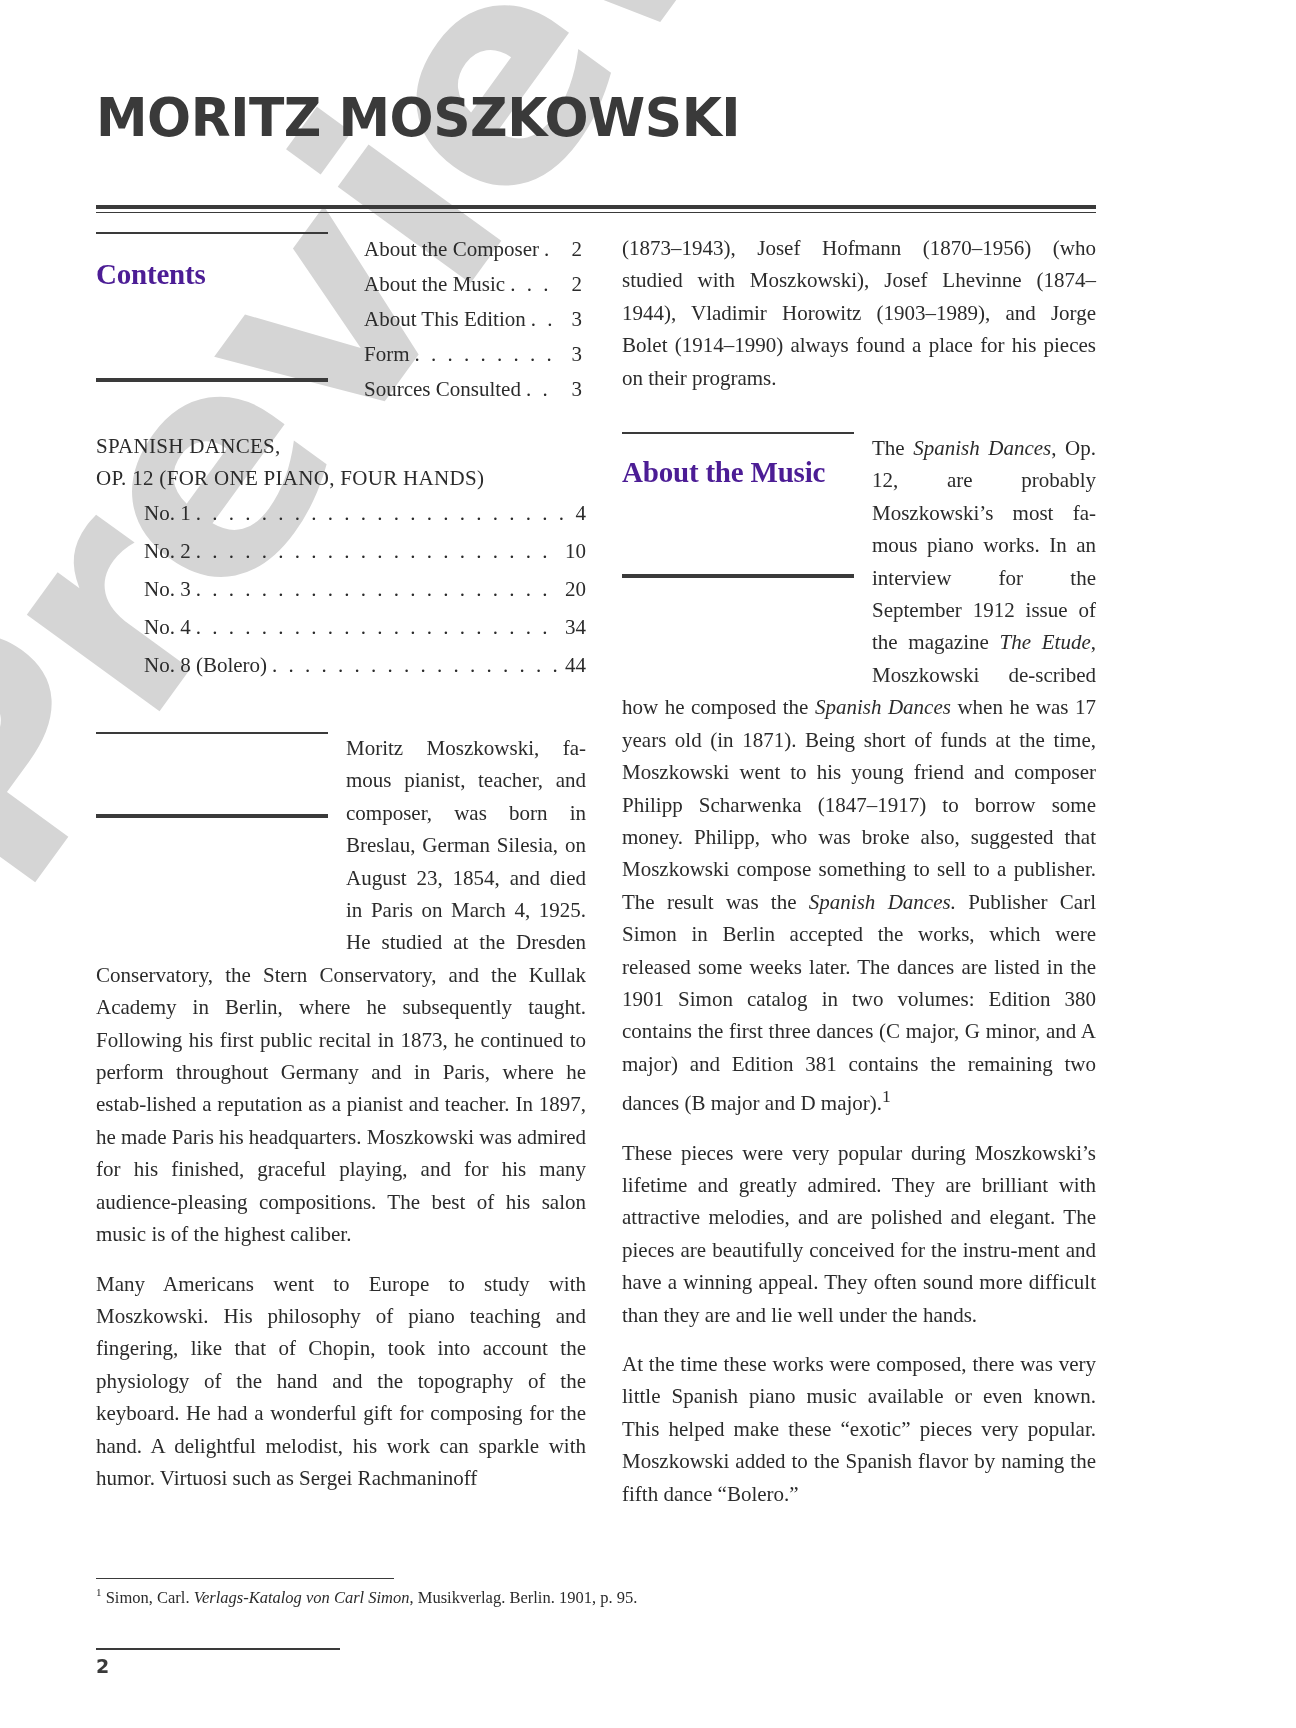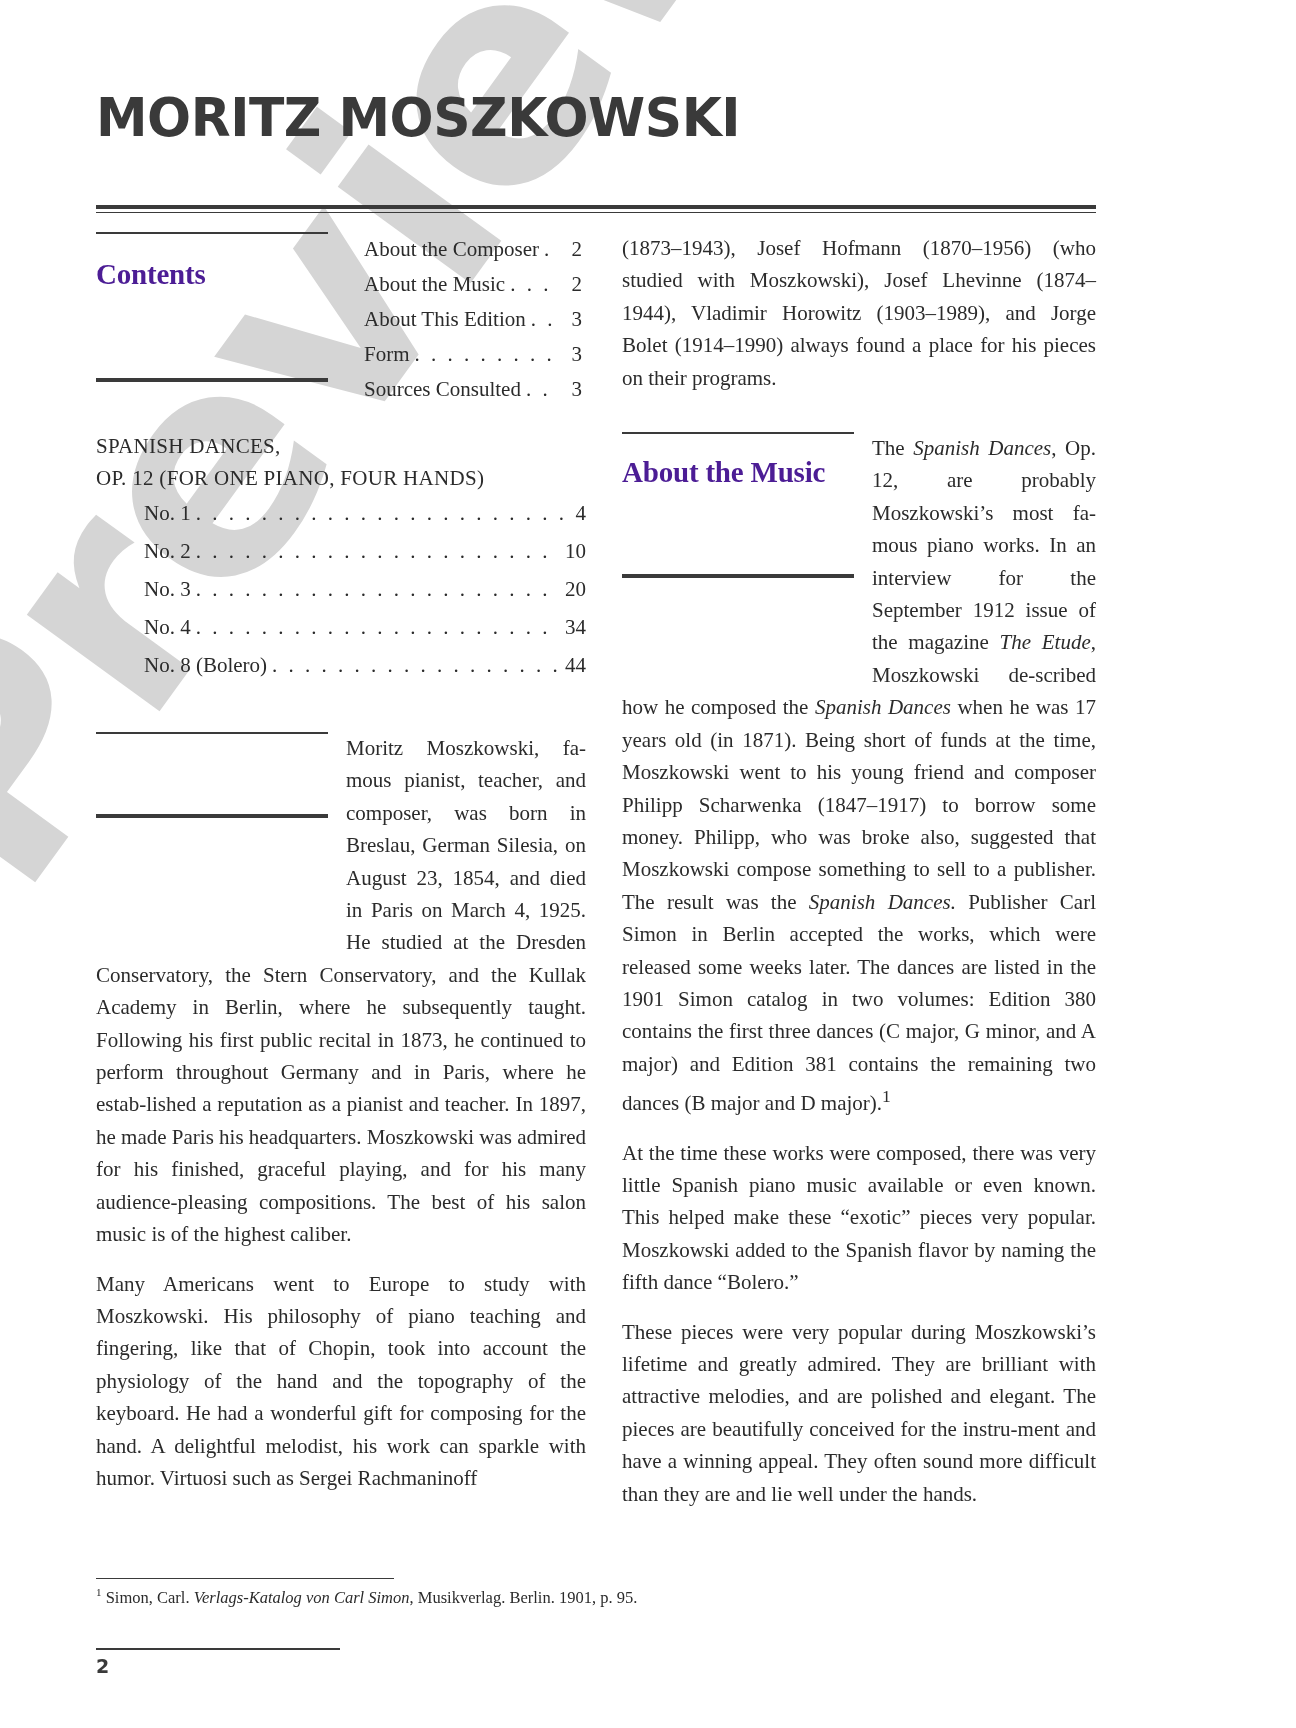--- a/index.html
+++ b/index.html
@@ -358,22 +358,22 @@
       <div class="section clearfix" style="margin-top:38px;">
         <div class="section-head">
           <div class="head-rule-top"></div>
           <div class="head-title">About the Music</div>
           <div class="head-rule-bottom" style="margin-top:84px;"></div>
         </div>
 
         <div class="wrap-box-music"></div>
         <p class="body-text"><span>The </span><em>Spanish Dances</em><span>, Op. 12, are probably Moszkowski’s most fa-mous piano works. In an interview for the September 1912 issue of the magazine </span><em>The Etude</em><span>, Moszkowski de-</span><span>scribed how he composed the </span><em>Spanish Dances</em><span> when he was 17 years old (in 1871). Being short of funds at the time, Moszkowski went to his young friend and composer Philipp Scharwenka (1847–1917) to borrow some money. Philipp, who was broke also, suggested that Moszkowski compose something to sell to a publisher. The result was the </span><em>Spanish Dances.</em><span> Publisher Carl Simon in Berlin accepted the works, which were released some weeks later. The dances are listed in the 1901 Simon catalog in two volumes: Edition 380 contains the first three dances (C major, G minor, and A major) and Edition 381 contains the remaining two dances (B major and D major).</span><sup>1</sup></p>
 
+        <p class="body-text">These pieces were very popular during Moszkowski’s lifetime and greatly admired. They are brilliant with attractive melodies, and are polished and elegant. The pieces are beautifully conceived for the instru-ment and have a winning appeal. They often sound more difficult than they are and lie well under the hands.</p>
         <p class="body-text">At the time these works were composed, there was very little Spanish piano music available or even known. This helped make these “exotic” pieces very popular. Moszkowski added to the Spanish flavor by naming the fifth dance “Bolero.”</p>
-        <p class="body-text">These pieces were very popular during Moszkowski’s lifetime and greatly admired. They are brilliant with attractive melodies, and are polished and elegant. The pieces are beautifully conceived for the instru-ment and have a winning appeal. They often sound more difficult than they are and lie well under the hands.</p>
       </div>
 
     </div>
 
     <div class="footnote">
       <div class="footnote-rule"></div>
       <div class="footnote-text"><sup>1</sup><span> Simon, Carl. </span><em>Verlags-Katalog von Carl Simon</em><span>, Musikverlag. Berlin. 1901, p. 95.</span></div>
     </div>
 
     <div class="footer">

